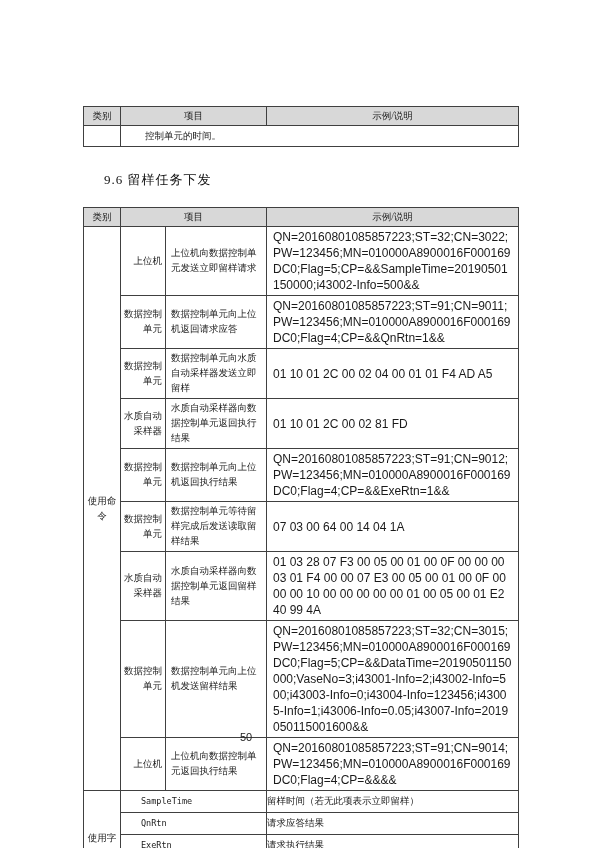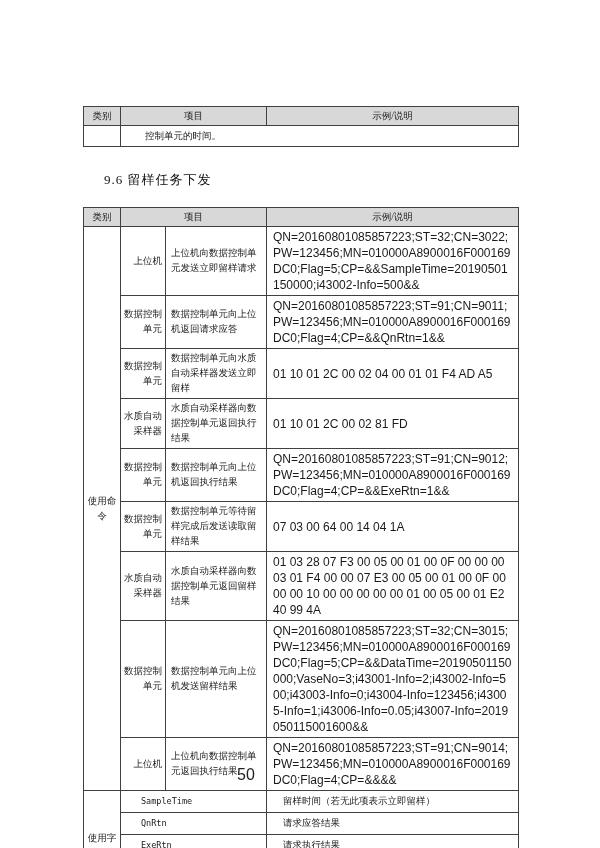--- a/index.html
+++ b/index.html
@@ -59,30 +59,30 @@
     font-size: 12px;
     line-height: 16px;
     word-break: break-all;
   }
   .field-name-cell {
     text-align: left;
     padding: 2px 20px;
     font-family: "DejaVu Sans Mono", monospace;
     font-size: 8.5px;
   }
-  .field-desc-cell { text-align: left; padding: 2px 16px; }
+  .field-desc-cell { text-align: left; padding: 2px 0; }
 
   .page-number {
     position: absolute;
-    top: 766px;
+    top: 731px;
     left: 0;
     width: 492px;
     text-align: center;
     font-family: "Liberation Sans", sans-serif;
-    font-size: 16px;
+    font-size: 11px;
     color: #222222;
   }
 </style>
 </head>
 <body>
 
 <div class="page">
 
   <table id="table1">
     <colgroup>

